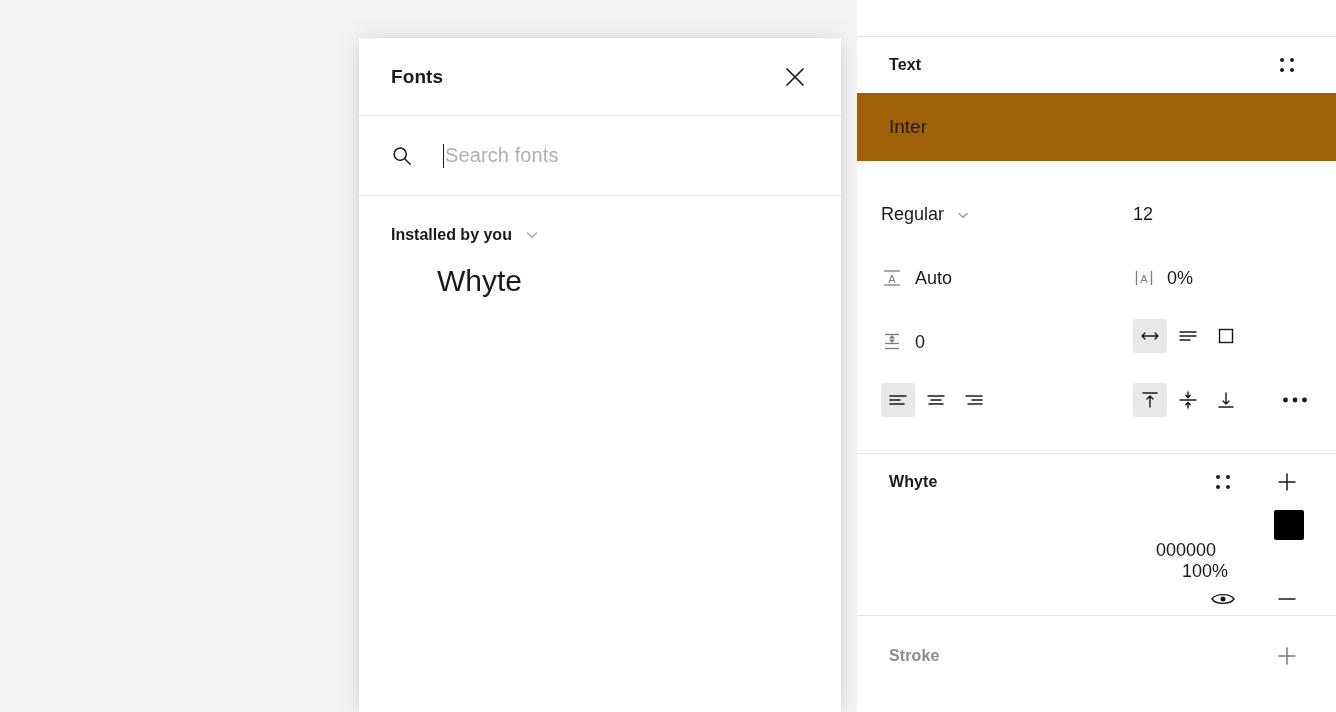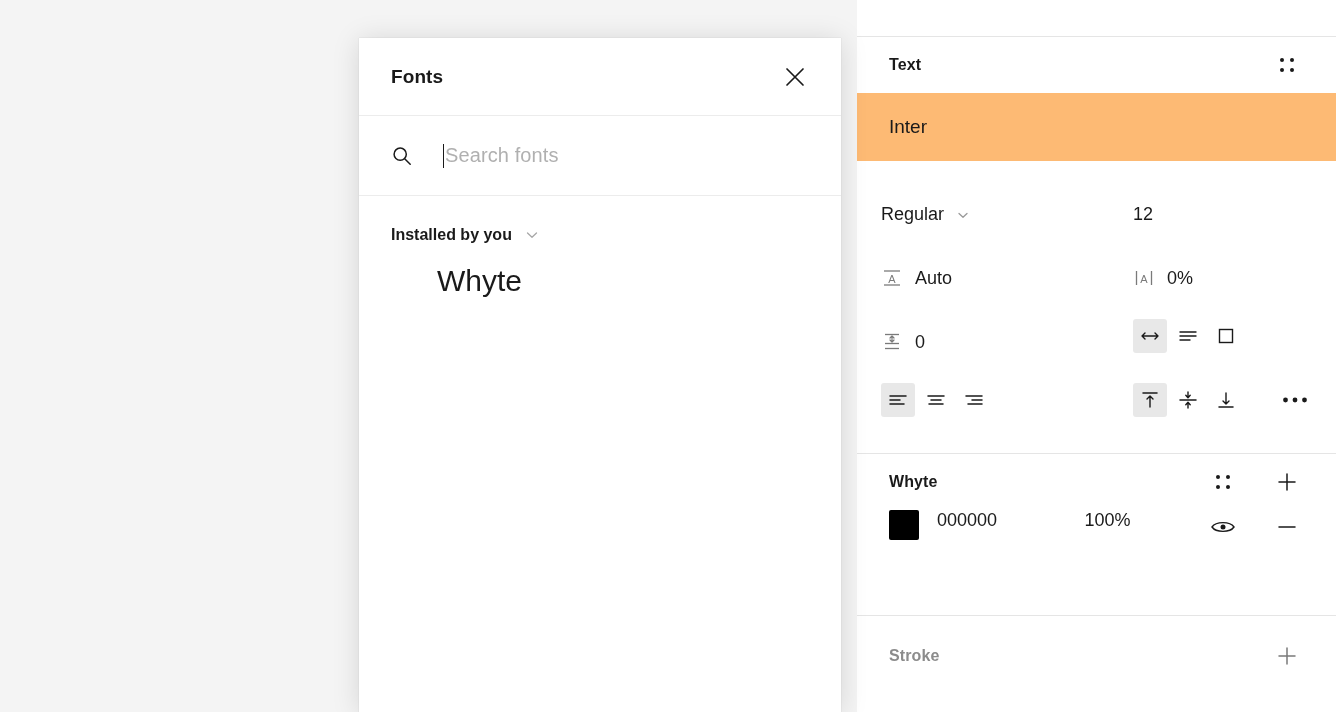--- a/index.html
+++ b/index.html
@@ -65,21 +65,21 @@
   .dots4 i:nth-child(1) { left: 2px;  top: 2px; }
   .dots4 i:nth-child(2) { left: 12px; top: 2px; }
   .dots4 i:nth-child(3) { left: 2px;  top: 12px; }
   .dots4 i:nth-child(4) { left: 12px; top: 12px; }
 
   
   .font-family-row {
     height: 68px;
     display: flex; align-items: center;
     padding: 0 32px;
-    background: #fdba74;
+    background: #a16207;
     cursor: pointer;
   }
   .font-family-name { font-size: 19px; color: #1a1a1a; }
 
   
   .prop-row {
     display: flex; align-items: flex-end;
     height: 64px; padding: 0 24px;
   }
   .prop-cell {
@@ -88,22 +88,22 @@
   }
   .prop-cell.c1 { width: 252px; }
   .prop-value { font-size: 18px; color: #1a1a1a; }
 
   .icon-svg { display: block; }
 
   .align-group { display: flex; align-items: center; gap: 4px; }
 
   
   .fill-row {
-    display: flex; align-items: flex-start;
-    height: 64px; padding: 0 32px;
+    display: flex; align-items: flex-end;
+    height: 64px; padding: 0 32px; flex-direction: column;
   }
   .swatch {
     width: 30px; height: 30px; background: #000000;
     border: 1px solid rgba(0,0,0,.12); border-radius: 2px;
     cursor: pointer; flex: none;
   }
   .hex { font-size: 18px; color: #1a1a1a; margin-left: 18px; width: 148px; cursor: pointer;}
   .opacity { font-size: 18px; color: #1a1a1a; width: 122px; cursor: pointer;}
   .fill-icons { display: flex; align-items: center; gap: 30px; margin-left: auto; }
 

